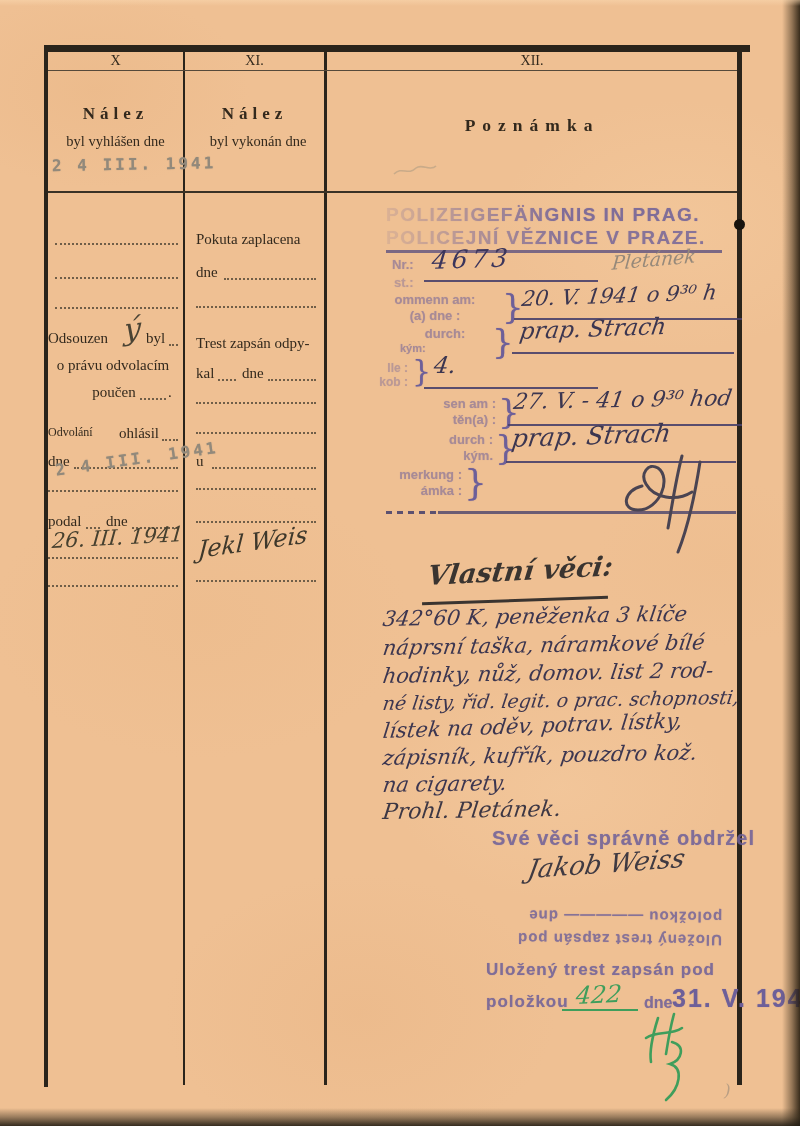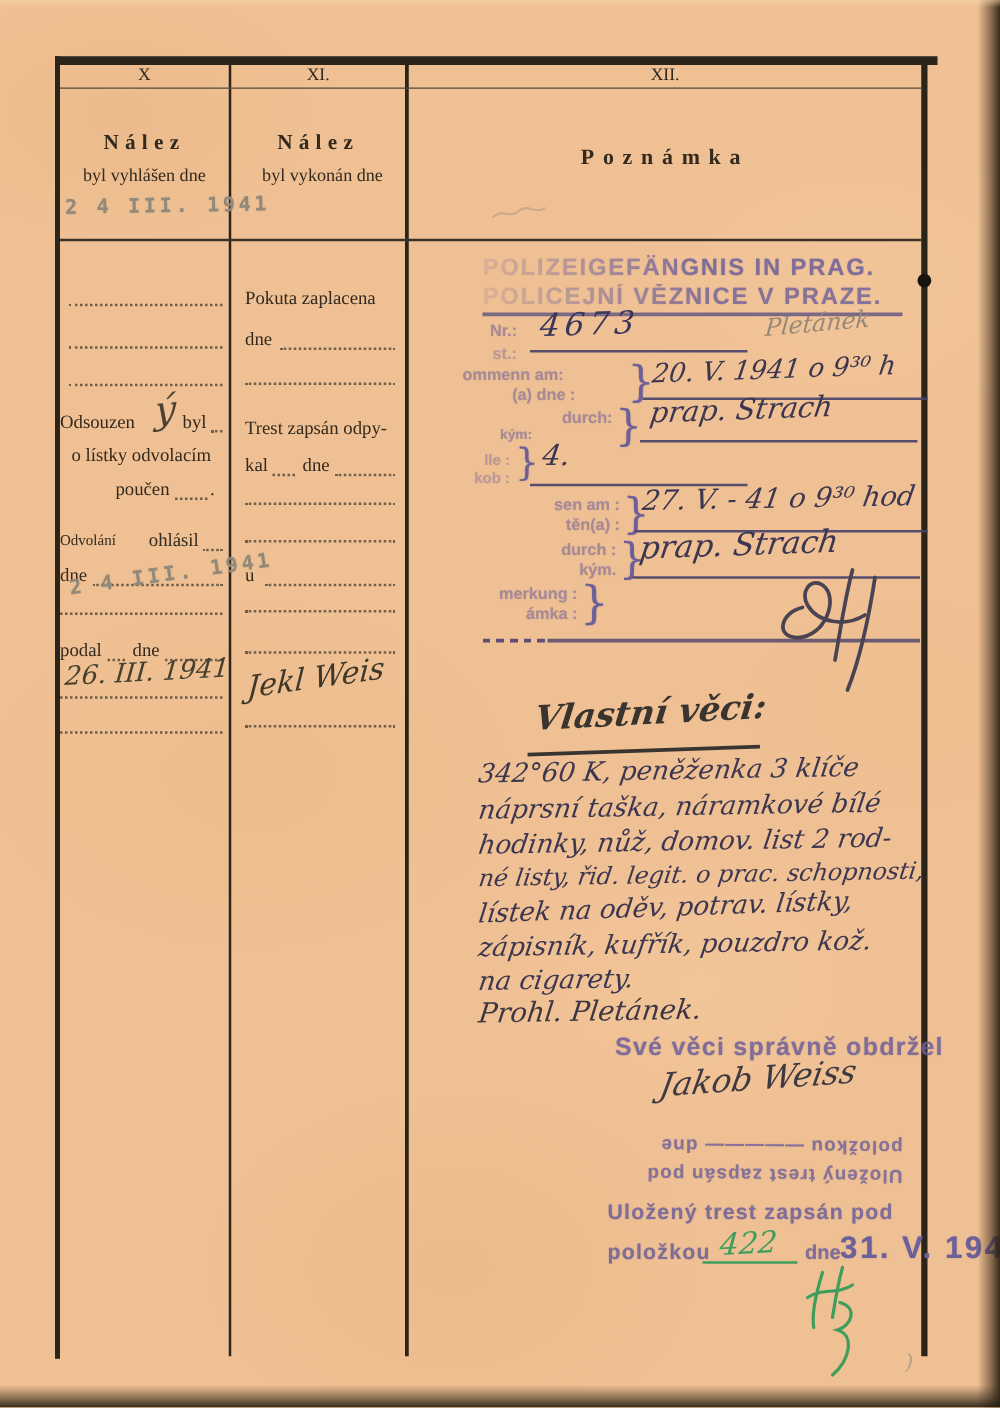--- a/index.html
+++ b/index.html
@@ -71,21 +71,21 @@
 <div class="print" style="left:327px;top:115px;width:410px;text-align:center;font-size:17.5px;font-weight:bold;letter-spacing:7px;">Poznámka</div>
 
 <div class="dots" style="left:55px;top:243px;width:123px;"></div>
 <div class="dots" style="left:55px;top:277px;width:123px;"></div>
 <div class="dots" style="left:55px;top:307px;width:123px;"></div>
 
 <div class="print" style="left:48px;top:330px;font-size:15px;">Odsouzen</div>
 <div class="hand" style="left:124px;top:312px;font-size:30px;color:#4a4334;transform:rotate(-6deg) skewX(-8deg);">ý</div>
 <div class="print" style="left:146px;top:330px;font-size:15px;">byl</div>
 <div class="dots" style="left:169px;top:344px;width:9px;"></div>
-<div class="print" style="left:48px;top:357px;width:130px;text-align:center;font-size:15px;">o lístky odvolacím</div>
+<div class="print" style="left:48px;top:357px;width:130px;text-align:center;font-size:15px;">o právu odvolacím</div>
 <div class="print" style="left:48px;top:384px;width:110px;text-align:center;font-size:15px;padding-left:11px;">poučen</div>
 <div class="dots" style="left:140px;top:398px;width:26px;"></div>
 <div class="print" style="left:168px;top:384px;font-size:15px;">.</div>
 
 <div class="print" style="left:48px;top:425px;font-size:12px;">Odvolání</div>
 <div class="print" style="left:119px;top:425px;font-size:15px;">ohlásil</div>
 <div class="dots" style="left:162px;top:439px;width:16px;"></div>
 <div class="print" style="left:48px;top:453px;font-size:15px;">dne</div>
 <div class="dots" style="left:74px;top:467px;width:104px;"></div>
 <div class="stampg" style="left:55px;top:452px;width:125px;text-align:center;font-size:16px;transform:rotate(-8deg);">2 4  III.  1941</div>
@@ -126,27 +126,27 @@
 <div class="stampv fadeL" style="left:386px;top:204px;font-size:19px;letter-spacing:1.5px;opacity:.85;">POLIZEIGEFÄNGNIS IN PRAG.</div>
 <div class="stampv fadeL" style="left:386px;top:227px;font-size:19px;letter-spacing:1.5px;opacity:.8;">POLICEJNÍ VĚZNICE V PRAZE.</div>
 <div class="abs" style="left:386px;top:250px;width:336px;height:3px;background:#5e5180;opacity:.8;z-index:3;"></div>
 
 <div class="stampv dim" style="left:392px;top:257px;font-size:13px;">Nr.:</div>
 <div class="hand" style="left:432px;top:246px;font-size:25px;letter-spacing:4px;color:#3b355c;transform:rotate(-2deg) skewX(-8deg);">4673</div>
 <div class="inkline" style="left:424px;top:280px;width:174px;"></div>
 <div class="pencil" style="left:612px;top:248px;font-size:19px;transform:rotate(-5deg) skewX(-10deg);">Pletánek</div>
 <div class="stampv dimmer" style="left:394px;top:275px;font-size:13px;">st.:</div>
 
-<div class="stampv dim" style="left:370px;top:292px;width:130px;text-align:left;font-size:13px;">ommenn am:</div>
+<div class="stampv dim" style="left:370px;top:292px;width:130px;text-align:center;font-size:13px;">ommenn am:</div>
 <div class="stampv dim" style="left:370px;top:308px;width:130px;text-align:center;font-size:13px;">(a) dne :</div>
 <div class="brace" style="left:502px;top:286px;font-size:34px;">}</div>
 <div class="hand" style="left:522px;top:287px;font-size:21px;transform:rotate(-2deg) skewX(-10deg);">20. V. 1941 o 9³⁰ h</div>
 <div class="inkline" style="left:514px;top:318px;width:228px;"></div>
 
-<div class="stampv dim" style="left:400px;top:326px;width:90px;text-align:right;font-size:13px;">durch:</div>
+<div class="stampv dim" style="left:400px;top:326px;width:90px;text-align:center;font-size:13px;">durch:</div>
 <div class="stampv dim" style="left:400px;top:342px;width:90px;text-align:left;font-size:11px;">kým:</div>
 <div class="brace" style="left:492px;top:321px;font-size:34px;">}</div>
 <div class="hand" style="left:520px;top:318px;font-size:23px;transform:rotate(-2deg) skewX(-10deg);">prap. Strach</div>
 <div class="inkline" style="left:512px;top:352px;width:222px;"></div>
 
 <div class="stampv dimmer" style="left:352px;top:361px;width:56px;text-align:right;font-size:12px;">lle :</div>
 <div class="stampv dimmer" style="left:352px;top:375px;width:56px;text-align:right;font-size:12px;">kob :</div>
 <div class="brace" style="left:412px;top:353px;font-size:30px;">}</div>
 <div class="hand" style="left:434px;top:352px;font-size:23px;transform:skewX(-8deg);">4.</div>
 <div class="inkline" style="left:424px;top:387px;width:174px;"></div>

